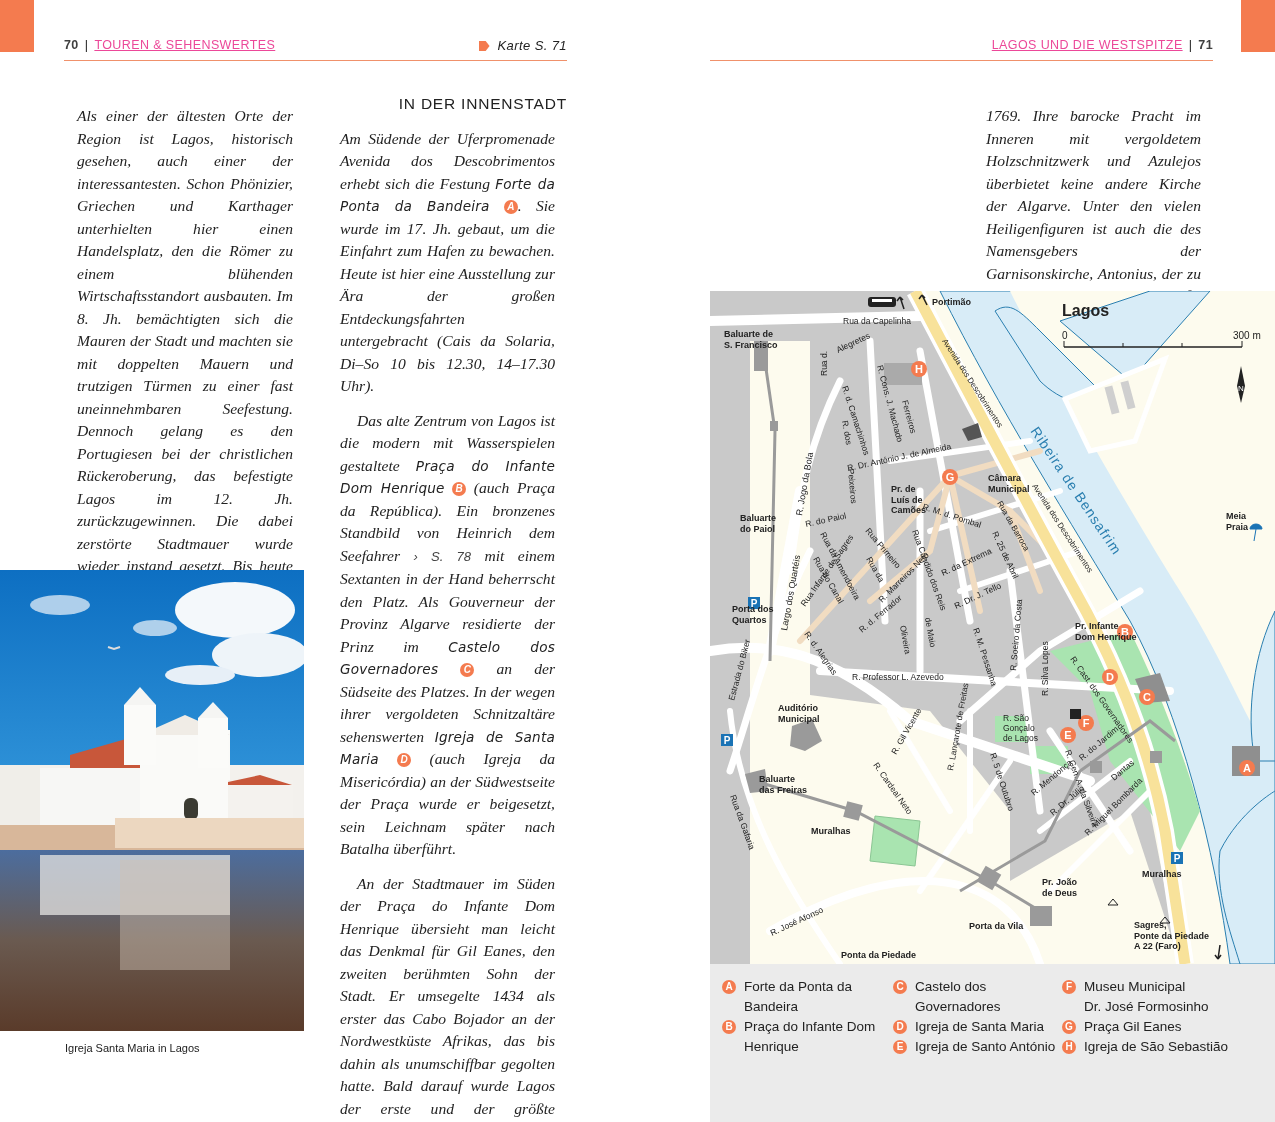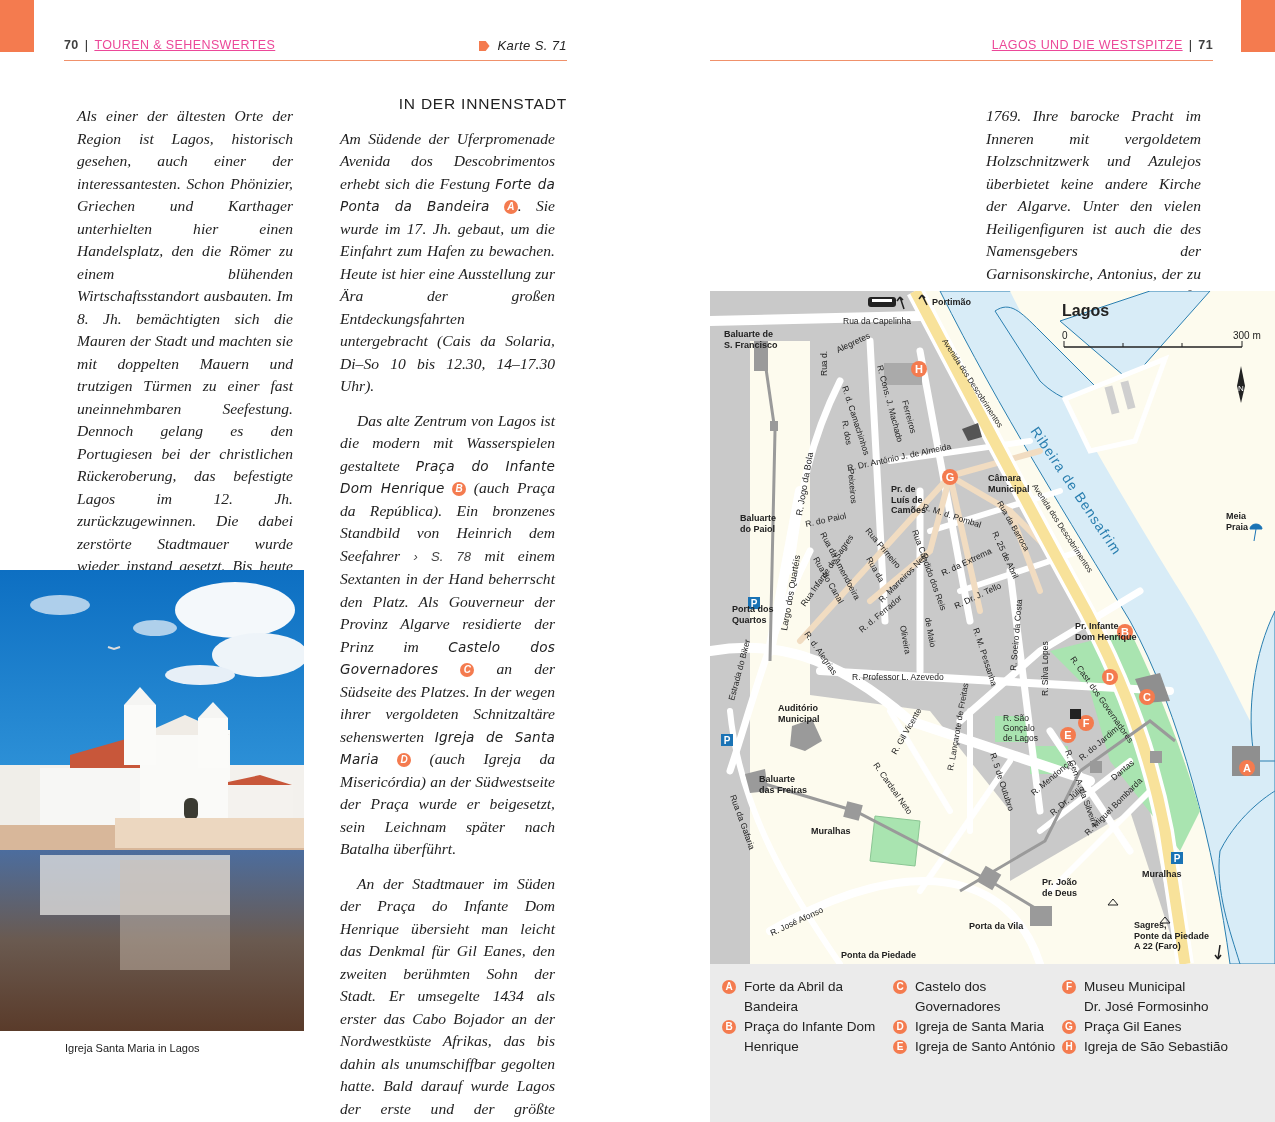--- a/index.html
+++ b/index.html
@@ -344,21 +344,21 @@
         <text x="332" y="594" font-size="9" fill="#222" font-weight="bold"><tspan x="332" dy="0">Pr. João</tspan><tspan x="332" dy="10.5">de Deus</tspan></text>
         <text x="424" y="637" font-size="9" fill="#222" font-weight="bold"><tspan x="424" dy="0" text-anchor="start">Sagres,</tspan><tspan x="424" dy="10.5" text-anchor="start">Ponte da Piedade</tspan><tspan x="424" dy="10.5" text-anchor="start">A 22 (Faro)</tspan></text>
         <text x="516" y="228" font-size="9" fill="#222" font-weight="bold"><tspan x="516" dy="0">Meia</tspan><tspan x="516" dy="10.5">Praia</tspan></text>
       </g>
   </svg>
 </div>
 
 <div class="legend">
   <div class="lg" style="left:12px;top:13px">
       <span class="mk">A</span>
-      <div>Forte da Abril da</div>
+      <div>Forte da Ponta da</div>
       <div>Bandeira</div>
     </div>
   <div class="lg" style="left:12px;top:53px">
       <span class="mk">B</span>
       <div>Praça do Infante Dom</div>
       <div>Henrique</div>
     </div>
   <div class="lg" style="left:183px;top:13px">
       <span class="mk">C</span>
       <div>Castelo dos</div>

